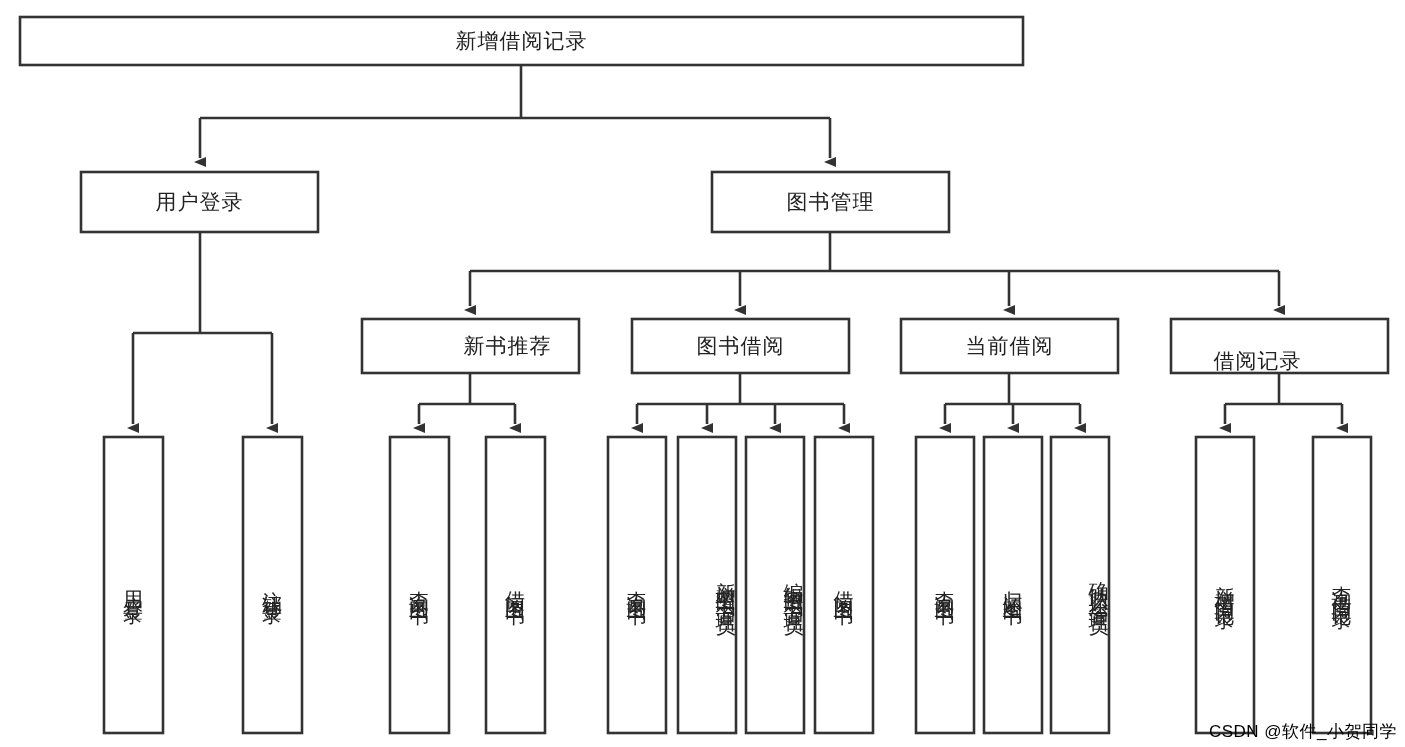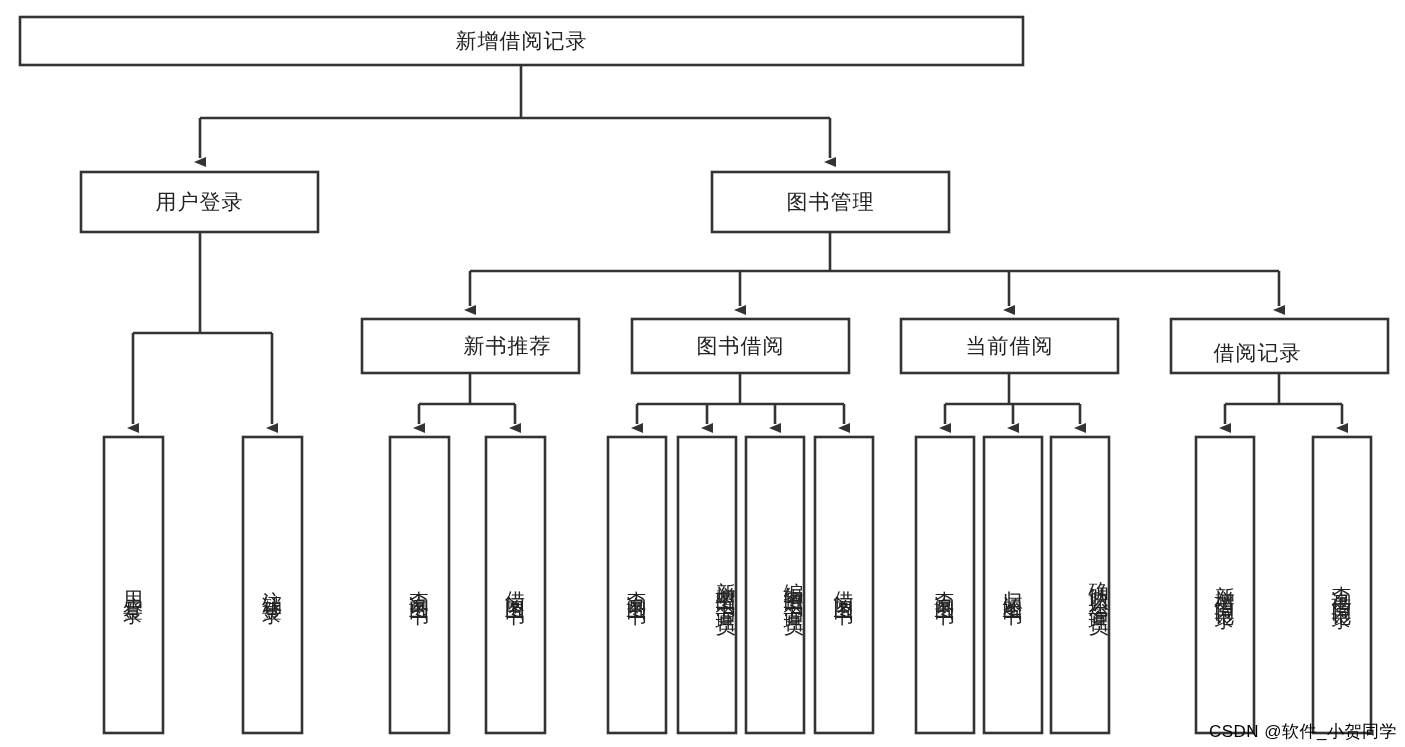--- a/index.html
+++ b/index.html
@@ -169,21 +169,21 @@
   </svg>
 
   <div class="node-label" style="left:20px; top:17px; width:1003px; height:48px;">新增借阅记录</div>
 
   <div class="node-label" style="left:81px; top:172px; width:237px; height:60px;">用户登录</div>
   <div class="node-label" style="left:712px; top:172px; width:237px; height:60px;">图书管理</div>
 
   <div class="node-label" style="left:362px; top:319px; width:217px; height:54px;padding-left:37px;">新书推荐</div>
   <div class="node-label" style="left:901px; top:319px; width:217px; height:54px;">当前借阅</div>
   <div class="node-label" style="left:632px; top:319px; width:217px; height:54px;">图书借阅</div>
-  <div class="node-label" style="left:1171px; top:326px; width:173px; height:54px;">借阅记录</div>
+  <div class="node-label" style="left:1171px; top:334px; width:173px; height:54px;">借阅记录</div>
 
   <div class="leaf-label centered" style="left:104px; top:437px; width:59px; height:296px;">用户登录</div>
   <div class="leaf-label centered" style="left:243px; top:437px; width:59px; height:296px;">注销登录</div>
 
   <div class="leaf-label centered" style="left:390px; top:437px; width:59px; height:296px;">查询图书</div>
   <div class="leaf-label centered" style="left:486px; top:437px; width:59px; height:296px;">借阅图书</div>
 
   <div class="leaf-label centered" style="left:608px; top:437px; width:58px; height:296px;">查询图书</div>
   <div class="leaf-label" style="left:678px; top:443px; width:58px; height:290px;">新增图书（管理员）</div>
   <div class="leaf-label" style="left:746px; top:443px; width:58px; height:290px;">编辑图书（管理员）</div>

